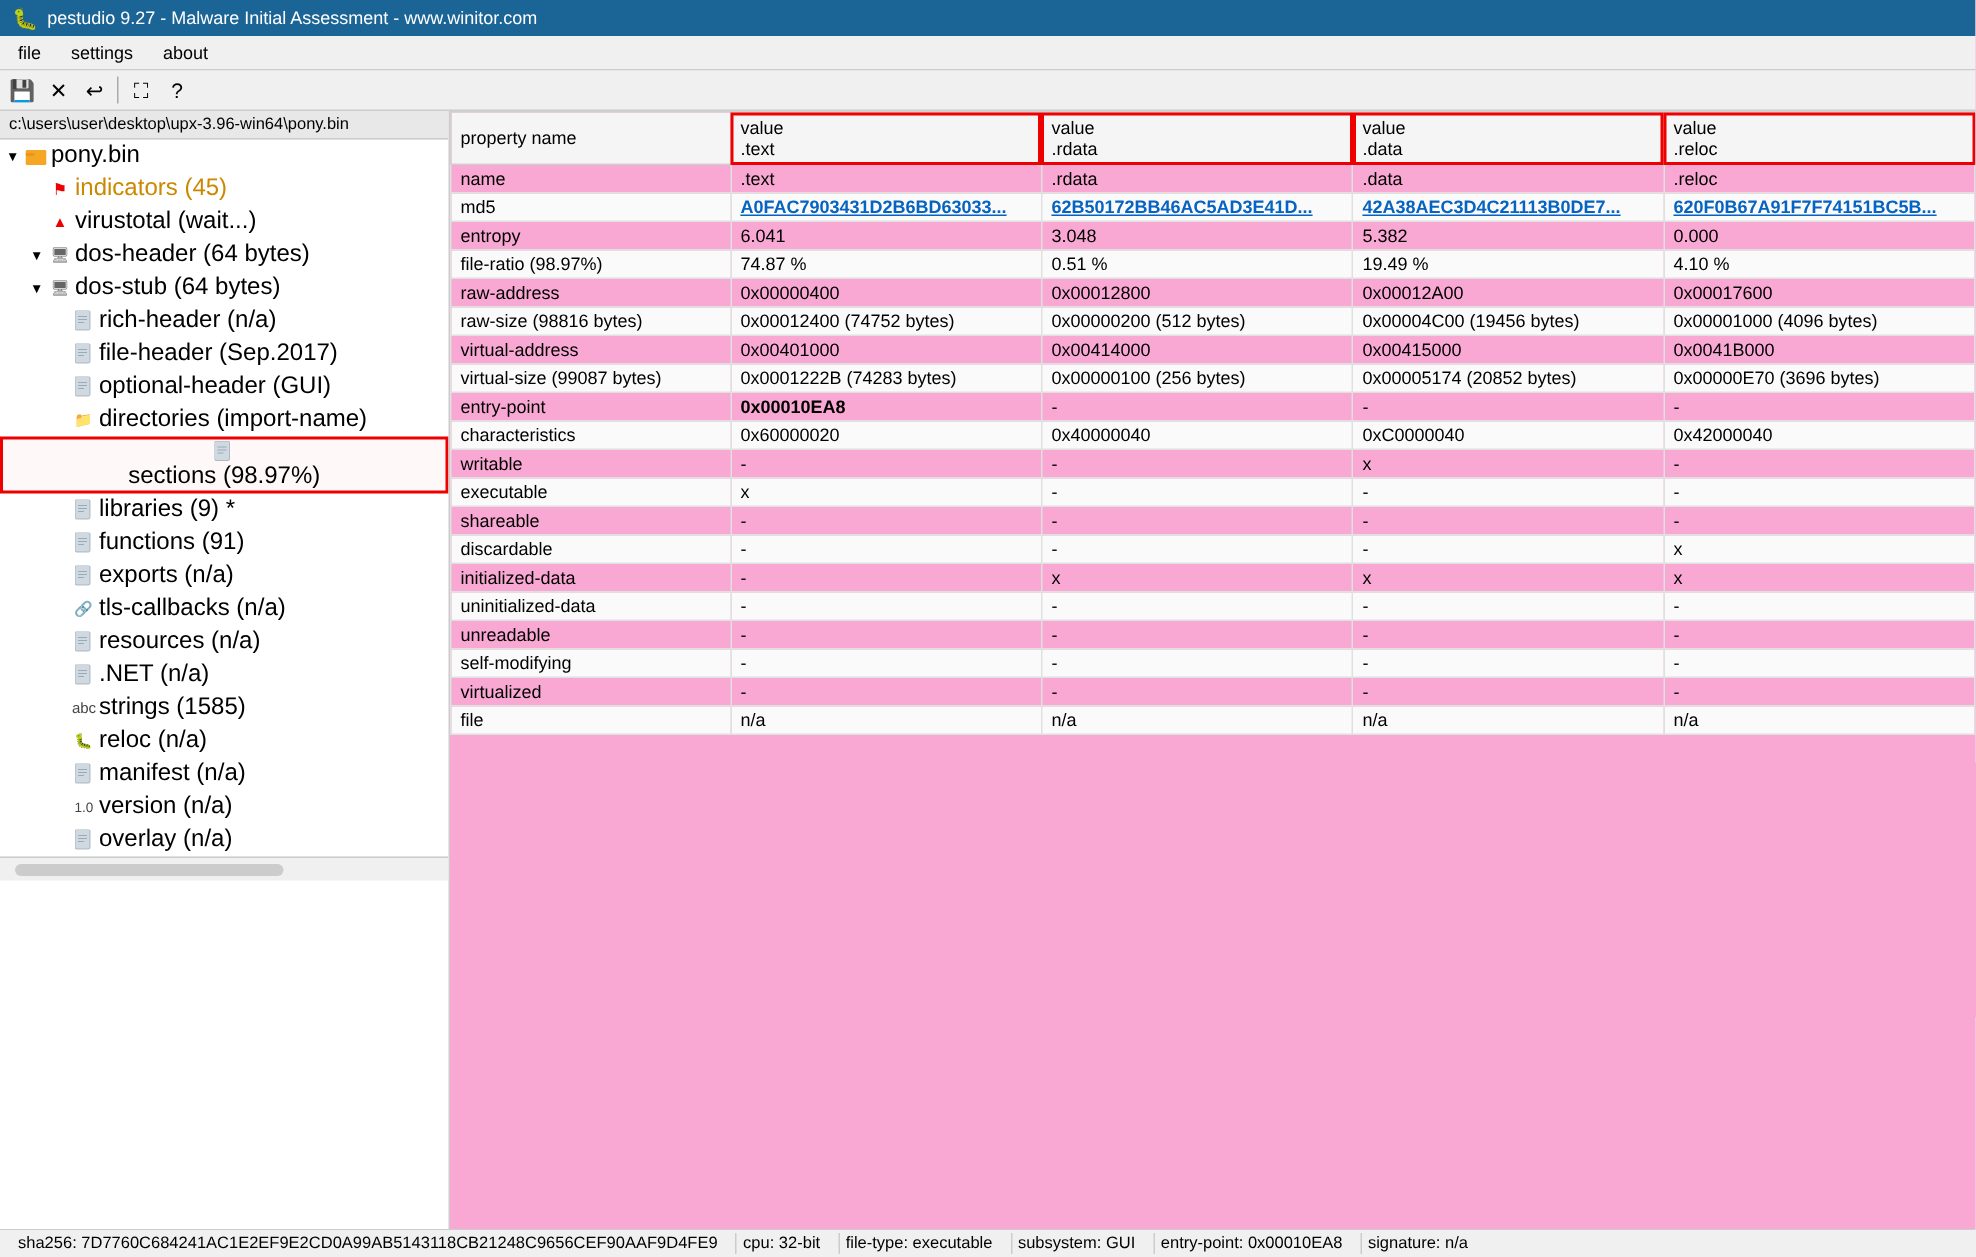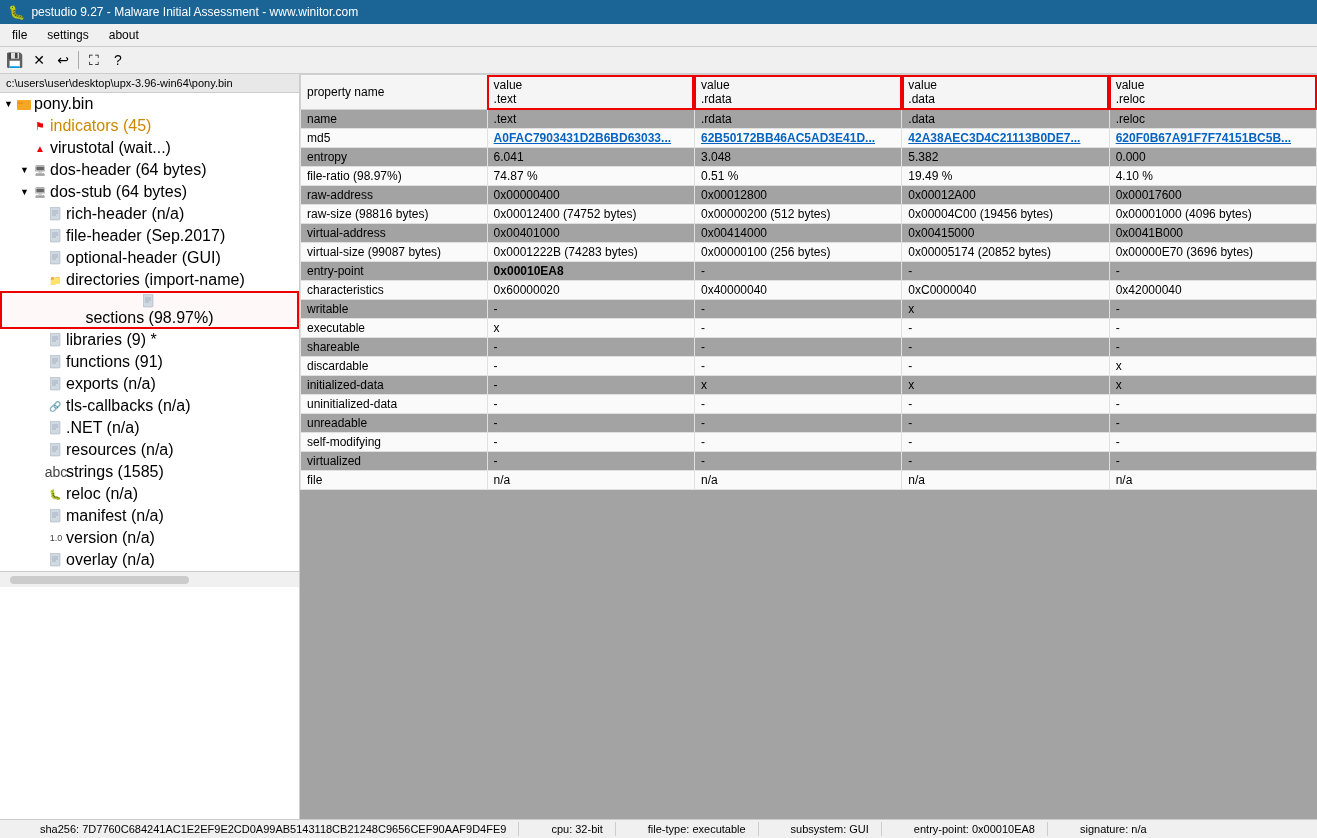--- a/index.html
+++ b/index.html
@@ -85,21 +85,21 @@
       flex-direction: column;
     }
     .tree-indent { display: inline-block; width: 16px; }
     .tree-icon { width: 16px; height: 16px; display: inline-flex; align-items: center; justify-content: center; margin-right: 2px; font-size: 11px; flex-shrink: 0; }
     .tree-label { font-size: 16px; }
     
     
     .content-area {
       flex: 1;
       overflow: auto;
-      background: #a3a3a3;
+      background: #f9a8d4;
     }
     
     
     .data-table {
       width: 100%;
       border-collapse: collapse;
       font-size: 12px;
     }
     .data-table th {
       background: #f5f5f5;
@@ -130,21 +130,20 @@
       background: #f0f0f0;
       border-top: 1px solid #ccc;
       padding: 2px 8px;
       font-size: 11px;
       display: flex;
       gap: 0;
     }
     .status-segment {
       padding: 1px 12px 1px 4px;
       border-right: 1px solid #ccc;
-      margin-left: 28px;
     }
     .status-segment:last-child { border-right: none; }
     
     
     .sidebar::-webkit-scrollbar { width: 8px; }
     .sidebar::-webkit-scrollbar-thumb { background: #bbb; }
     .content-area::-webkit-scrollbar { width: 8px; height: 8px; }
     .content-area::-webkit-scrollbar-thumb { background: #bbb; }
   </style>
 </head>
@@ -338,42 +337,42 @@
           <span class="tree-indent"></span>
           <span style="width: 12px; display: inline-block; font-size: 9px;"></span>
           <span class="tree-icon">
             <svg width="12" height="14" viewBox="0 0 12 14">
               <rect x="0" y="0" width="10" height="13" rx="1" fill="#d0d8e0" stroke="#9ab" stroke-width="0.5"></rect>
               <line x1="2" y1="4" x2="8" y2="4" stroke="#9ab" stroke-width="0.8"></line>
               <line x1="2" y1="6" x2="8" y2="6" stroke="#9ab" stroke-width="0.8"></line>
               <line x1="2" y1="8" x2="6" y2="8" stroke="#9ab" stroke-width="0.8"></line>
             </svg>
           </span>
+          <span class="tree-label">resources (n/a)</span>
+        </div>
+        <div class="tree-item">
+          <span class="tree-indent"></span>
+          <span class="tree-indent"></span>
+          <span style="width: 12px; display: inline-block; font-size: 9px;"></span>
+          <span class="tree-icon">
+            <svg width="12" height="14" viewBox="0 0 12 14">
+              <rect x="0" y="0" width="10" height="13" rx="1" fill="#d0d8e0" stroke="#9ab" stroke-width="0.5"></rect>
+              <line x1="2" y1="4" x2="8" y2="4" stroke="#9ab" stroke-width="0.8"></line>
+              <line x1="2" y1="6" x2="8" y2="6" stroke="#9ab" stroke-width="0.8"></line>
+              <line x1="2" y1="8" x2="6" y2="8" stroke="#9ab" stroke-width="0.8"></line>
+            </svg>
+          </span>
           <span class="tree-label">.NET (n/a)</span>
         </div>
         <div class="tree-item">
           <span class="tree-indent"></span>
           <span class="tree-indent"></span>
           <span style="width: 12px; display: inline-block; font-size: 9px;"></span>
           <span class="tree-icon">
-            <svg width="12" height="14" viewBox="0 0 12 14">
-              <rect x="0" y="0" width="10" height="13" rx="1" fill="#d0d8e0" stroke="#9ab" stroke-width="0.5"></rect>
-              <line x1="2" y1="4" x2="8" y2="4" stroke="#9ab" stroke-width="0.8"></line>
-              <line x1="2" y1="6" x2="8" y2="6" stroke="#9ab" stroke-width="0.8"></line>
-              <line x1="2" y1="8" x2="6" y2="8" stroke="#9ab" stroke-width="0.8"></line>
-            </svg>
-          </span>
-          <span class="tree-label">resources (n/a)</span>
-        </div>
-        <div class="tree-item">
-          <span class="tree-indent"></span>
-          <span class="tree-indent"></span>
-          <span style="width: 12px; display: inline-block; font-size: 9px;"></span>
-          <span class="tree-icon">
-            <span style="font-size:14px; color:#444;">abc</span>
+            <span style="font-size:10px; color:#444;">abc</span>
           </span>
           <span class="tree-label">strings (1585)</span>
         </div>
         <div class="tree-item">
           <span class="tree-indent"></span>
           <span class="tree-indent"></span>
           <span style="width: 12px; display: inline-block; font-size: 9px;"></span>
           <span class="tree-icon">
             <span style="font-size:10px; color:#444;">🐛</span>
           </span>

